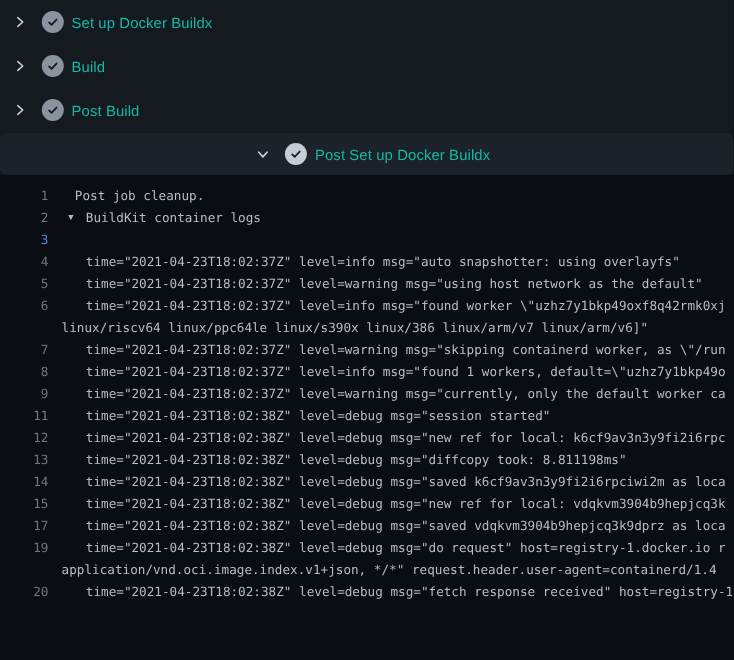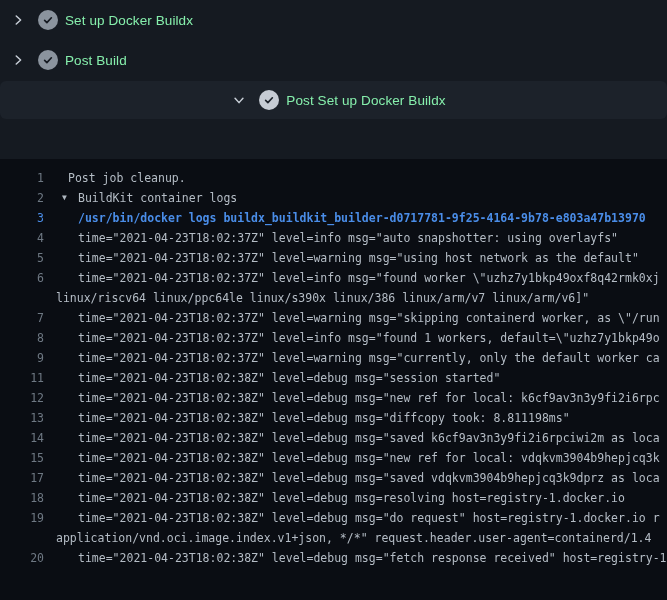--- a/index.html
+++ b/index.html
@@ -48,21 +48,21 @@
     background: #8b949e;
     display: flex;
     align-items: center;
     justify-content: center;
   }
   .step.expanded .check-circle { background: #c6ccd4; }
   .check-circle svg { width: 12px; height: 12px; display: block; }
   .step-label {
     margin-left: 7px;
     font-size: 13.5px;
-    color: #86efac;
+    color: #14b8a6;
     letter-spacing: 0.1px;
     white-space: nowrap;
   }
 
   
   .log-area {
     width: 667px;
     height: 441px;
     background: #0a0d13;
     padding-top: 9px;
@@ -112,20 +112,31 @@
       <path d="M6 3.5 L11 8 L6 12.5" fill="none" stroke="#c8cfd7" stroke-width="1.7" stroke-linecap="round" stroke-linejoin="round"></path>
     </svg>
     <span class="check-circle">
       <svg viewBox="0 0 16 16">
           <path d="M3.5 8.5 L6.5 11.5 L12.5 5" fill="none" stroke="#151a21" stroke-width="2.2" stroke-linecap="round" stroke-linejoin="round"></path>
         </svg>
     </span>
     <span class="step-label">Set up Docker Buildx</span>
   </div>
 
+  <div class="step">
+    <svg class="chev" viewBox="0 0 16 16">
+      <path d="M6 3.5 L11 8 L6 12.5" fill="none" stroke="#c8cfd7" stroke-width="1.7" stroke-linecap="round" stroke-linejoin="round"></path>
+    </svg>
+    <span class="check-circle">
+      <svg viewBox="0 0 16 16">
+          <path d="M3.5 8.5 L6.5 11.5 L12.5 5" fill="none" stroke="#151a21" stroke-width="2.2" stroke-linecap="round" stroke-linejoin="round"></path>
+        </svg>
+    </span>
+    <span class="step-label">Build</span>
+  </div>
 
   <div class="step">
     <svg class="chev" viewBox="0 0 16 16">
       <path d="M6 3.5 L11 8 L6 12.5" fill="none" stroke="#c8cfd7" stroke-width="1.7" stroke-linecap="round" stroke-linejoin="round"></path>
     </svg>
     <span class="check-circle">
       <svg viewBox="0 0 16 16">
           <path d="M3.5 8.5 L6.5 11.5 L12.5 5" fill="none" stroke="#151a21" stroke-width="2.2" stroke-linecap="round" stroke-linejoin="round"></path>
         </svg>
     </span>
@@ -154,21 +165,20 @@
   </div>
 
   <div class="log-row lvl1 group">
     <span class="ln">2</span>
     <span class="arrow">▼</span>
     <span class="tx">BuildKit container logs</span>
   </div>
 
   <div class="log-row lvl2 cmd">
     <span class="ln">3</span>
-    <span class="tx">/usr/bin/docker logs buildx_buildkit_builder-d0717781-9f25-4164-9b78-e803a47b13970</span>
   </div>
 
   <div class="log-row lvl2">
     <span class="ln">4</span>
     <span class="tx">time="2021-04-23T18:02:37Z" level=info msg="auto snapshotter: using overlayfs"</span>
   </div>
 
   <div class="log-row lvl2">
     <span class="ln">5</span>
     <span class="tx">time="2021-04-23T18:02:37Z" level=warning msg="using host network as the default"</span>
@@ -224,24 +234,20 @@
     <span class="ln">15</span>
     <span class="tx">time="2021-04-23T18:02:38Z" level=debug msg="new ref for local: vdqkvm3904b9hepjcq3k</span>
   </div>
 
 
   <div class="log-row lvl2">
     <span class="ln">17</span>
     <span class="tx">time="2021-04-23T18:02:38Z" level=debug msg="saved vdqkvm3904b9hepjcq3k9dprz as loca</span>
   </div>
 
-  <div class="log-row lvl2">
-    <span class="ln">18</span>
-    <span class="tx">time="2021-04-23T18:02:38Z" level=debug msg=resolving host=registry-1.docker.io</span>
-  </div>
 
   <div class="log-row lvl2">
     <span class="ln">19</span>
     <span class="tx">time="2021-04-23T18:02:38Z" level=debug msg="do request" host=registry-1.docker.io r</span>
   </div>
 
   <div class="log-row cont">
     <span class="ln"></span>
     <span class="tx">application/vnd.oci.image.index.v1+json, */*" request.header.user-agent=containerd/1.4</span>
   </div>

